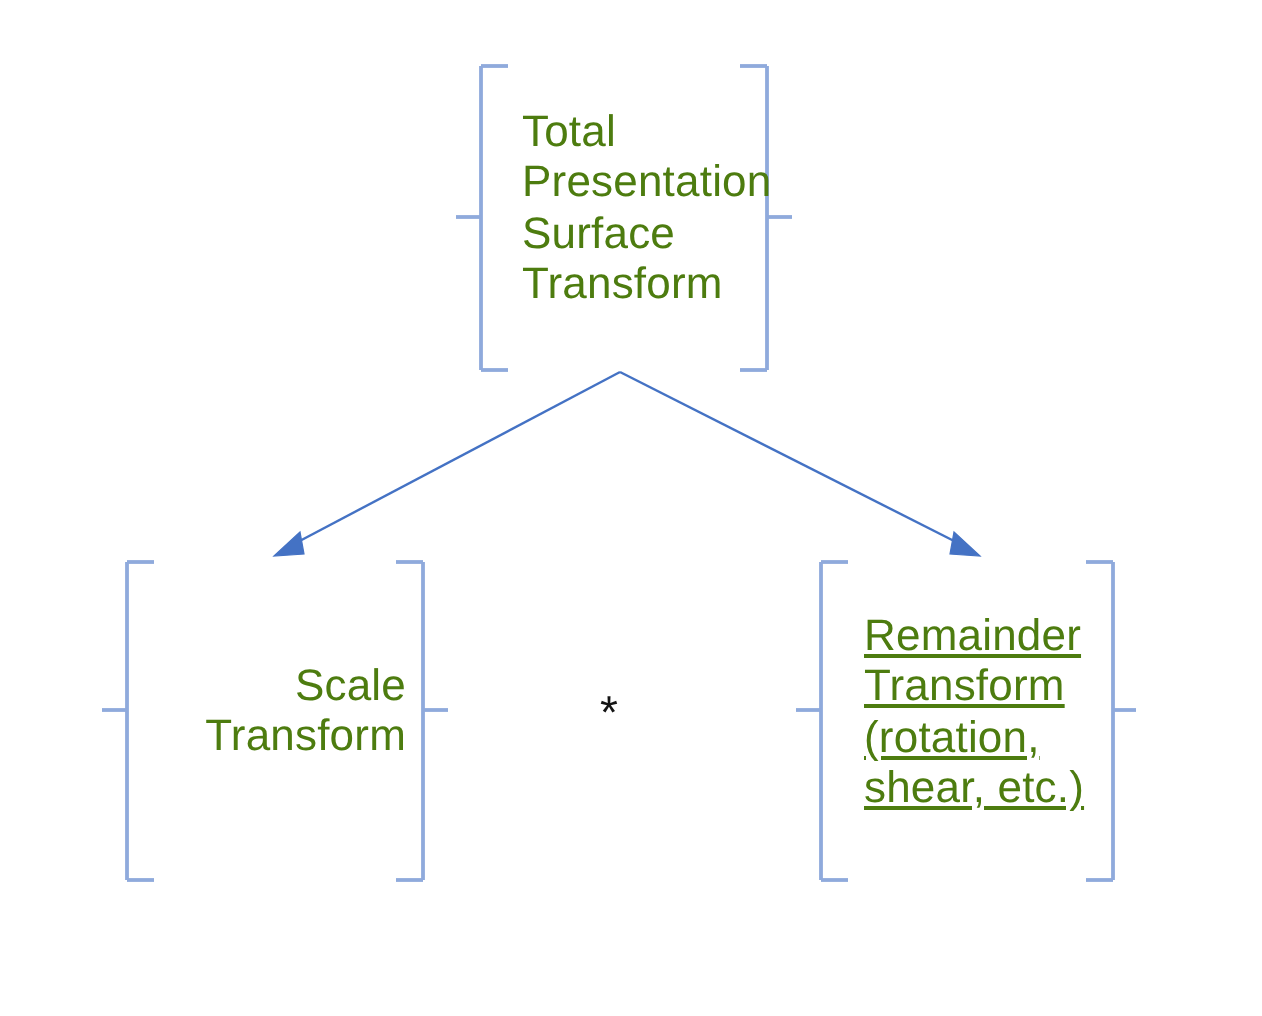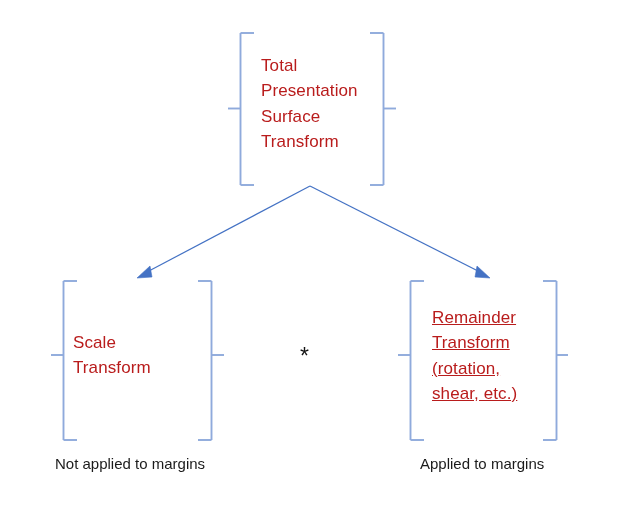--- a/index.html
+++ b/index.html
@@ -24,28 +24,28 @@
   .bracket-svg {
     position: absolute;
     left: 0;
     top: 0;
     overflow: visible;
   }
 
   
   .box-text {
     position: absolute;
-    font-size: 17px;
+    font-size: 22px;
     line-height: 25.4px;
-    color: #b91c1c;
+    color: #4d7c0f;
     white-space: pre-line;
     letter-spacing: 0.1px;
   }
   .box-text.centered {
-    text-align: left;
+    text-align: right;
   }
 
   
   #arrow-layer {
     position: absolute;
     left: 0;
     top: 0;
     width: 631px;
     height: 508px;
     overflow: visible;
@@ -122,21 +122,20 @@
         <path d="M 161.5 8 L 161.5 167"></path>
         <path d="M 161.5 8 L 148 8"></path>
         <path d="M 161.5 167 L 148 167"></path>
         <path d="M 161.5 82 L 174 82"></path>
       </g>
     </svg>
     <div class="box-text centered" style="left:23px; top:57px; width:130px;">Scale
 Transform</div>
   </div>
 
-  <div class="free-label" id="caption-left" style="left:55px; top:455px;">Not applied to margins</div>
 
   <div id="operator-symbol" style="left:300px; top:345px;">*</div>
 
   <div class="bracket-group" id="group-remainder" style="left:397px; top:273px; width:172px; height:175px;">
     <svg class="bracket-svg" width="172" height="175" viewBox="0 0 172 175">
       <g stroke="#8faadc" stroke-width="1.9" fill="none" stroke-linecap="butt">
         <path d="M 13.5 8 L 13.5 167"></path>
         <path d="M 13.5 8 L 27 8"></path>
         <path d="M 13.5 167 L 27 167"></path>
         <path d="M 13.5 82 L 1 82"></path>
@@ -147,15 +146,14 @@
         <path d="M 159.5 167 L 146 167"></path>
         <path d="M 159.5 82 L 171 82"></path>
       </g>
     </svg>
     <div class="box-text" style="left:35px; top:32px; width:125px;text-decoration:underline;">Remainder
 Transform
 (rotation,
 shear, etc.)</div>
   </div>
 
-  <div class="free-label" id="caption-right" style="left:420px; top:455px;">Applied to margins</div>
 
 </div>
 
 </body></html>

